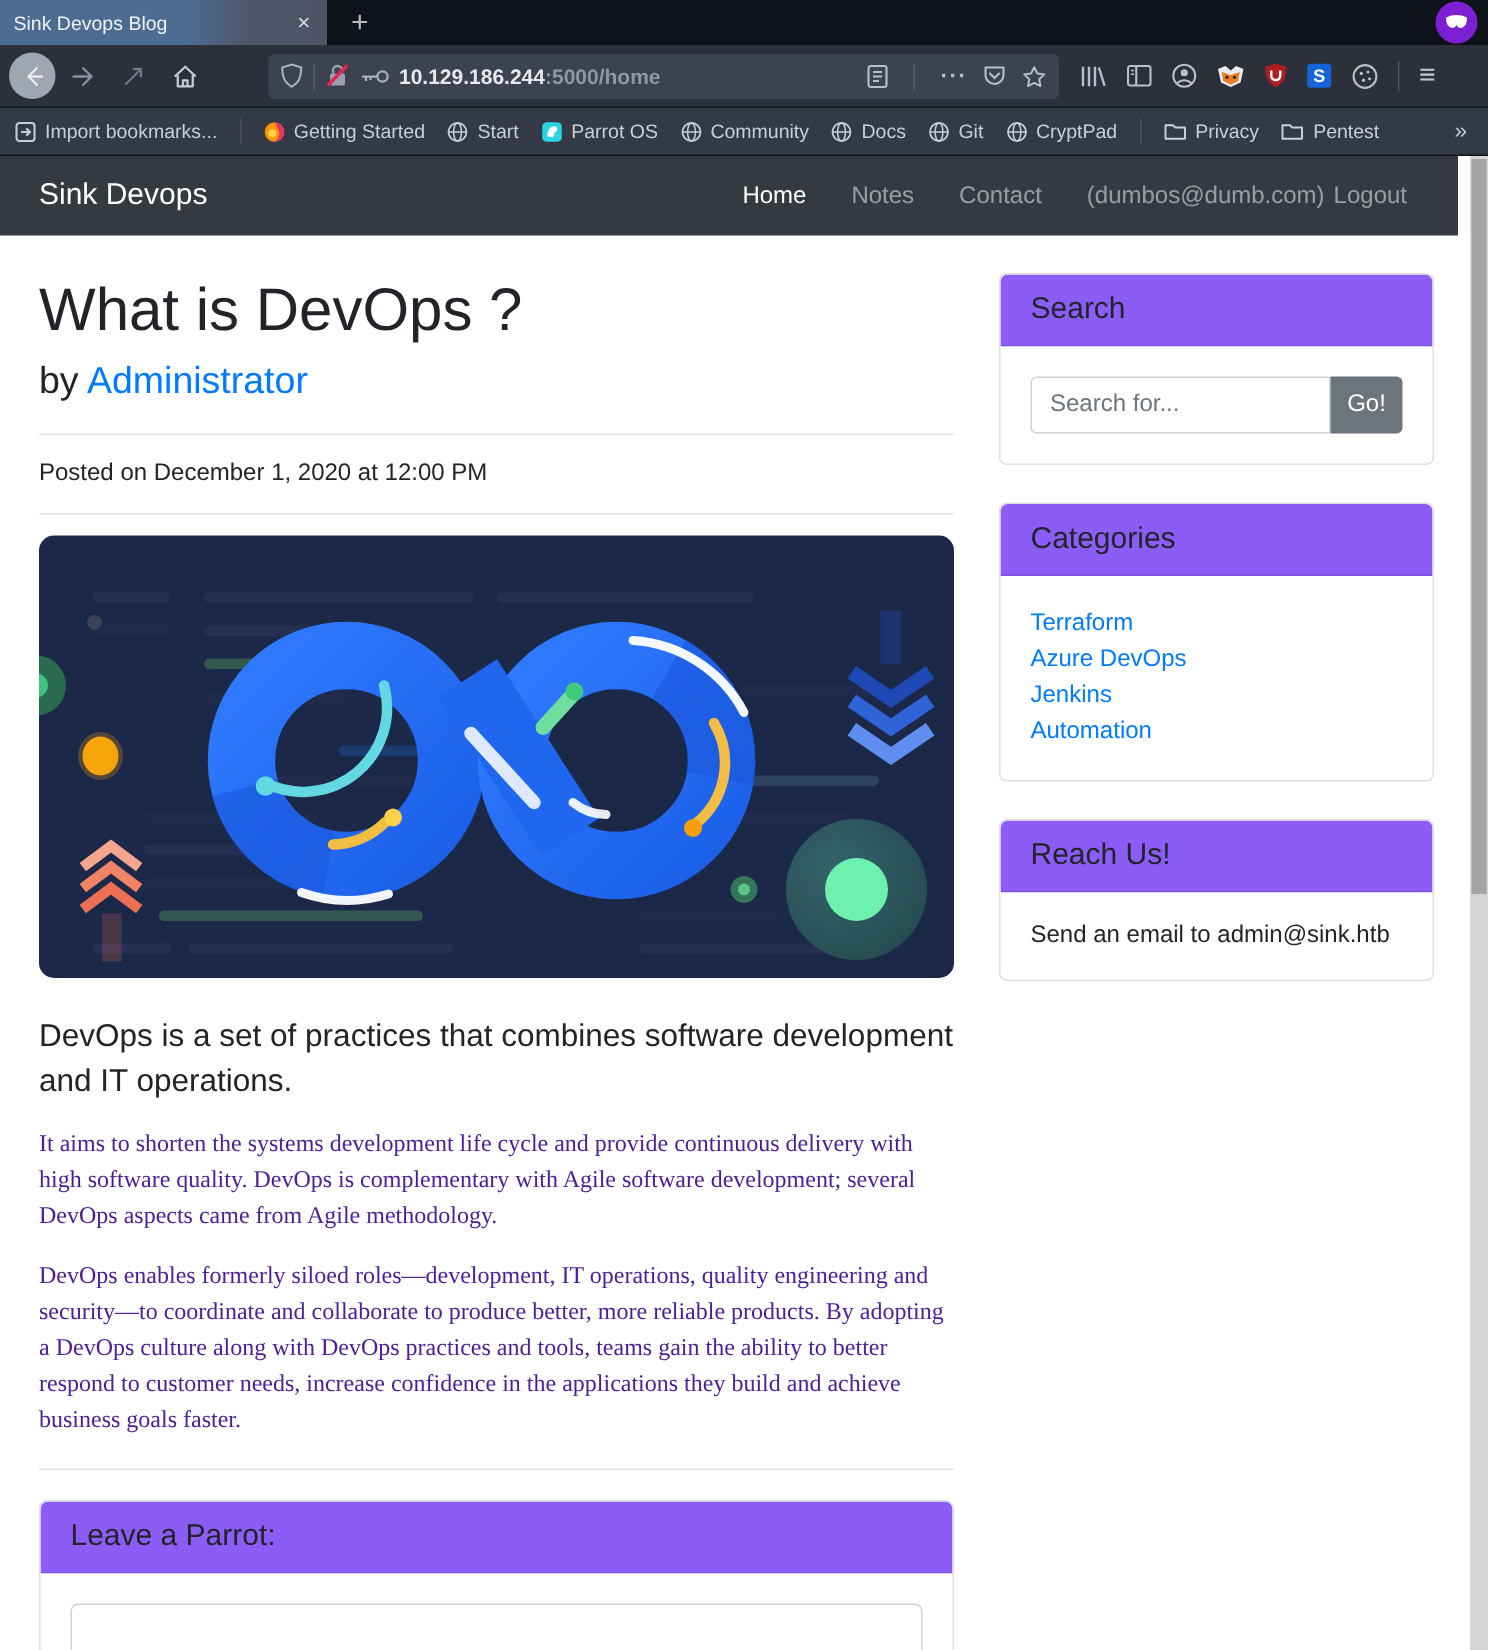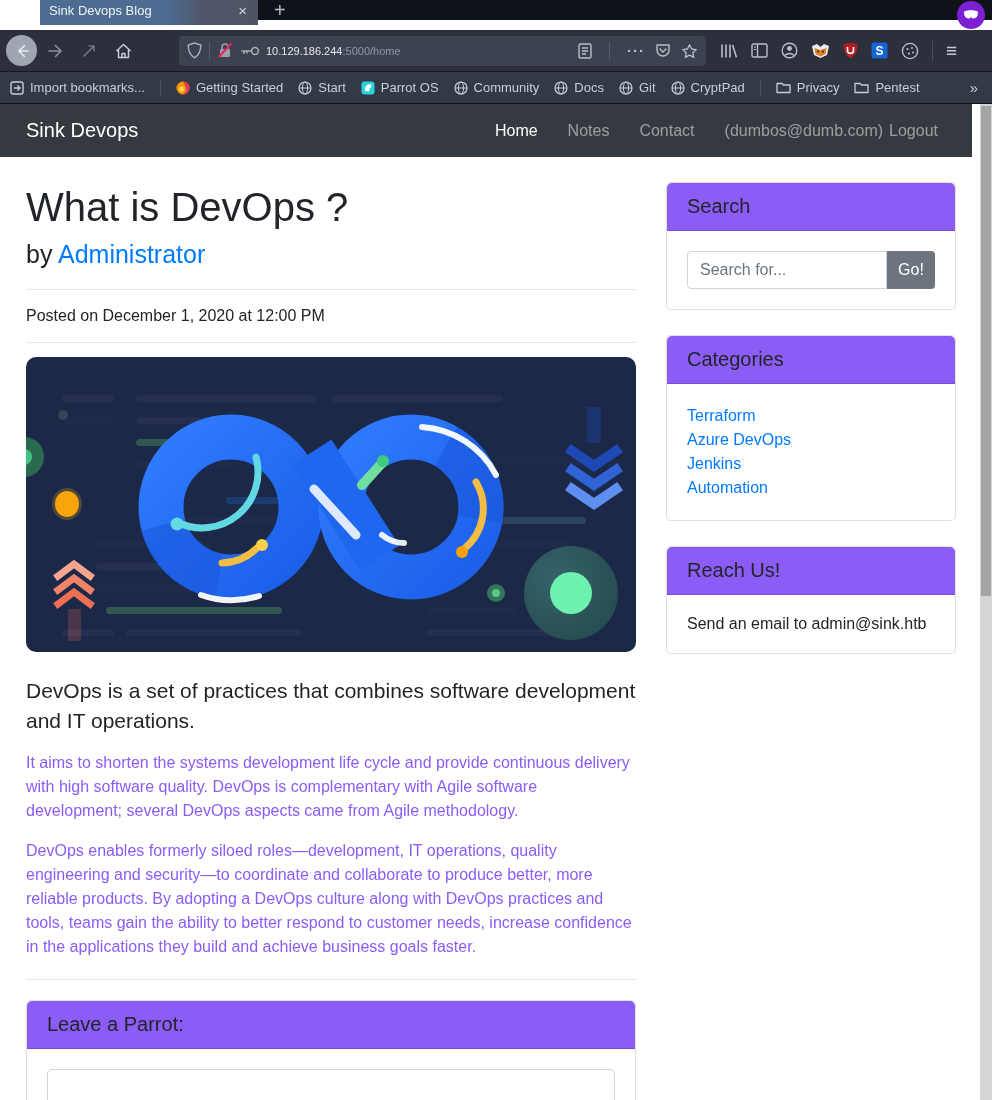--- a/index.html
+++ b/index.html
@@ -1,38 +1,38 @@
 <!DOCTYPE html>
 <html><head>
 <meta charset="utf-8">
 <style>
   html,body{margin:0;padding:0;}
   body{width:992px;height:1100px;position:relative;overflow:hidden;background:#fff;
        font-family:"Liberation Sans",sans-serif;-webkit-font-smoothing:antialiased;}
 
   
-  .tabbar{position:absolute;top:0;left:0;right:0;height:20px;background:#0e1219;display:flex;align-items:center;margin-left:40px;}
+  .tabbar{position:absolute;top:0;left:0;right:0;height:30px;background:#0e1219;display:flex;align-items:center;}
   .tab{width:218px;height:30px;box-sizing:border-box;display:flex;align-items:center;padding:0 9px;
        background:linear-gradient(90deg,#4d6c92 0%,#4d6c92 58%,#50566a 75%,#4e5464 100%);
        color:#f0f2f5;font-size:13px;}
   .tab-title{flex:1;white-space:nowrap;overflow:hidden;}
   .tab-close{color:#d4d8df;font-size:15px;padding:0 2px;cursor:default;}
   .newtab{color:#b6bcc6;font-size:20px;margin-left:16px;line-height:30px;}
   .private-badge{position:absolute;right:7px;top:1px;width:28px;height:28px;border-radius:50%;
        background:#7d1fd3;display:flex;align-items:center;justify-content:center;}
 
   .toolbar{position:absolute;top:30px;left:0;right:0;height:42px;background:#2b303b;
        border-bottom:1px solid #15191f;display:flex;align-items:center;box-sizing:border-box;}
   .nav-btn{display:flex;align-items:center;justify-content:center;width:32px;height:32px;margin-left:2px;}
   .back-circle{width:31px;height:31px;border-radius:50%;background:#9fa5b1;box-shadow:0 0 0 1px #7d8term390;
        display:flex;align-items:center;justify-content:center;margin-left:6px;}
   .urlbar{margin-left:40px;width:527px;height:30px;background:#3c4250;border-radius:4px;display:flex;
        align-items:center;padding:0 8px;box-sizing:border-box;color:#aab0bc;}
   .url-sep{width:1px;height:18px;background:#565d6c;margin:0 7px;}
-  .url-text{font-size:11px;margin-left:6px;white-space:nowrap;}
+  .url-text{font-size:14px;margin-left:6px;white-space:nowrap;font-weight:bold;}
   .url-host{color:#e6e9ee;}
   .url-path{color:#8f96a4;}
   .url-right{margin-left:auto;display:flex;align-items:center;gap:10px;}
   .dots{color:#b9bfca;font-size:15px;letter-spacing:1px;font-weight:bold;}
   .tb-icons{display:flex;align-items:center;gap:13px;margin-left:14px;color:#b9bfca;}
   .tb-sep{width:1px;height:20px;background:#4a505c;}
   .menu-glyph{font-size:19px;color:#c3c8d2;}
 
   .bookmarks{position:absolute;top:72px;left:0;right:0;height:32px;background:#333945;
        border-bottom:1px solid #11141a;display:flex;align-items:center;padding:0 10px;
@@ -57,21 +57,21 @@
   .main-col{width:610px;}
   .side-col{width:290px;margin-left:30px;padding-top:25px;}
 
   h1.post-title{font-size:40px;font-weight:500;color:#212529;margin:28px 0 10px;}
   .byline{font-size:25px;font-weight:500;color:#212529;margin:0 0 20px;}
   .byline a{color:#007bff;text-decoration:none;font-weight:500;}
   hr{border:0;border-top:1px solid rgba(0,0,0,.1);margin:0;}
   .posted{font-size:16px;color:#212529;margin:17px 0;}
   .hero{width:610px;height:295px;border-radius:10px;background:#1b2847;margin:14px 0 24px;display:block;}
   .lead{font-size:21px;color:#212529;margin:0 0 14px;line-height:1.45;}
-  .para{font-size:16px;color:#8b5cf6;line-height:1.5;margin:0 0 16px;}
+  .para{font-size:16px;color:#4c1d95;line-height:1.5;margin:0 0 16px;font-family:Liberation Serif, serif;}
   .hr-bottom{margin-top:20px;}
 
   .card{border:1px solid rgba(0,0,0,.125);border-radius:5px;background:#fff;}
   .card-header{background:#8b5cf6;border-bottom:1px solid rgba(0,0,0,.125);padding:12px 20px;
        font-size:20px;font-weight:500;color:#212529;border-radius:5px 5px 0 0;}
   .card-body{padding:20px;}
   .comment-card{margin-top:20px;}
   .comment-input{width:100%;height:38px;border:1px solid #ced4da;border-radius:5px;box-sizing:border-box;
        font-size:16px;padding:0 12px;outline:none;}
 

